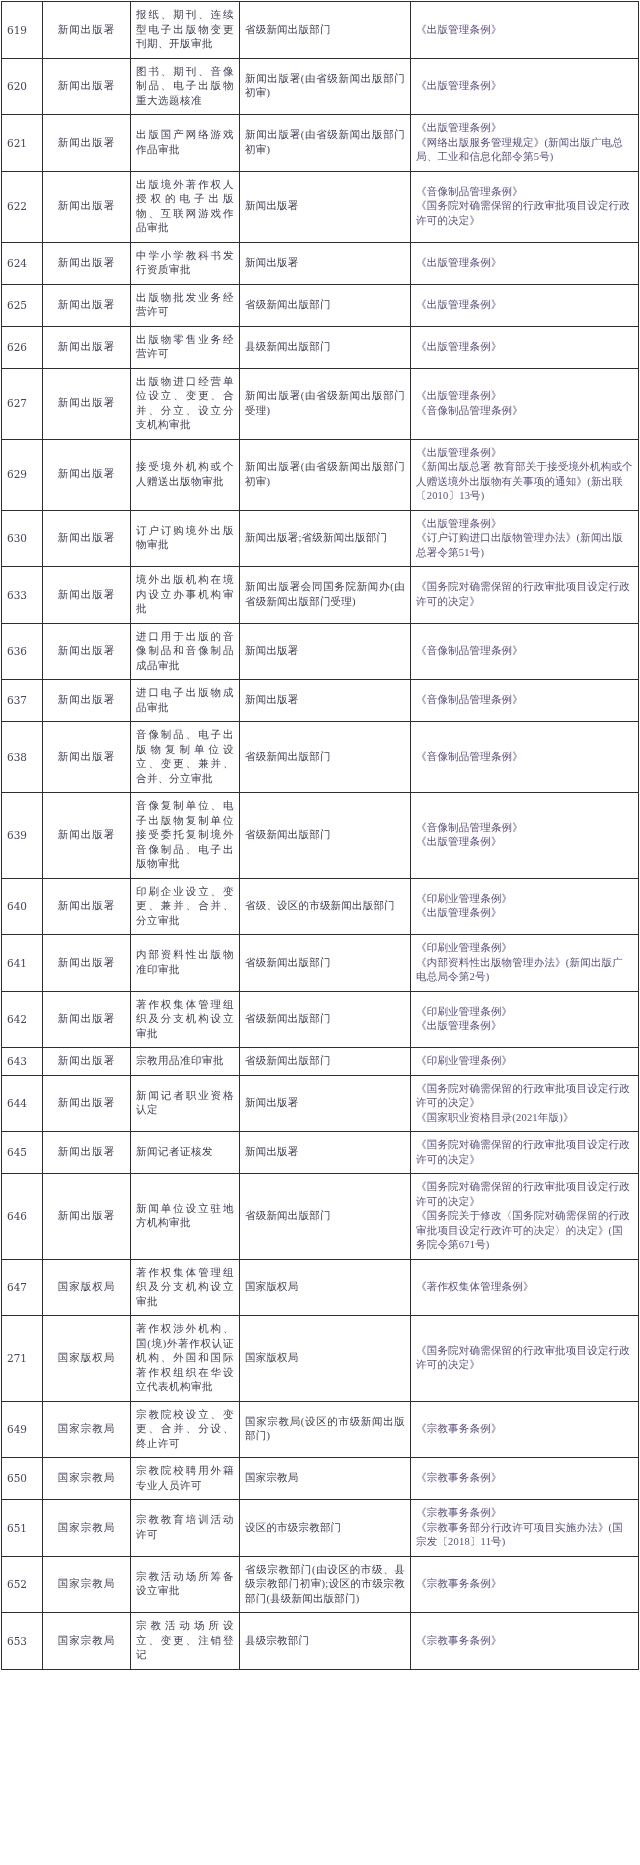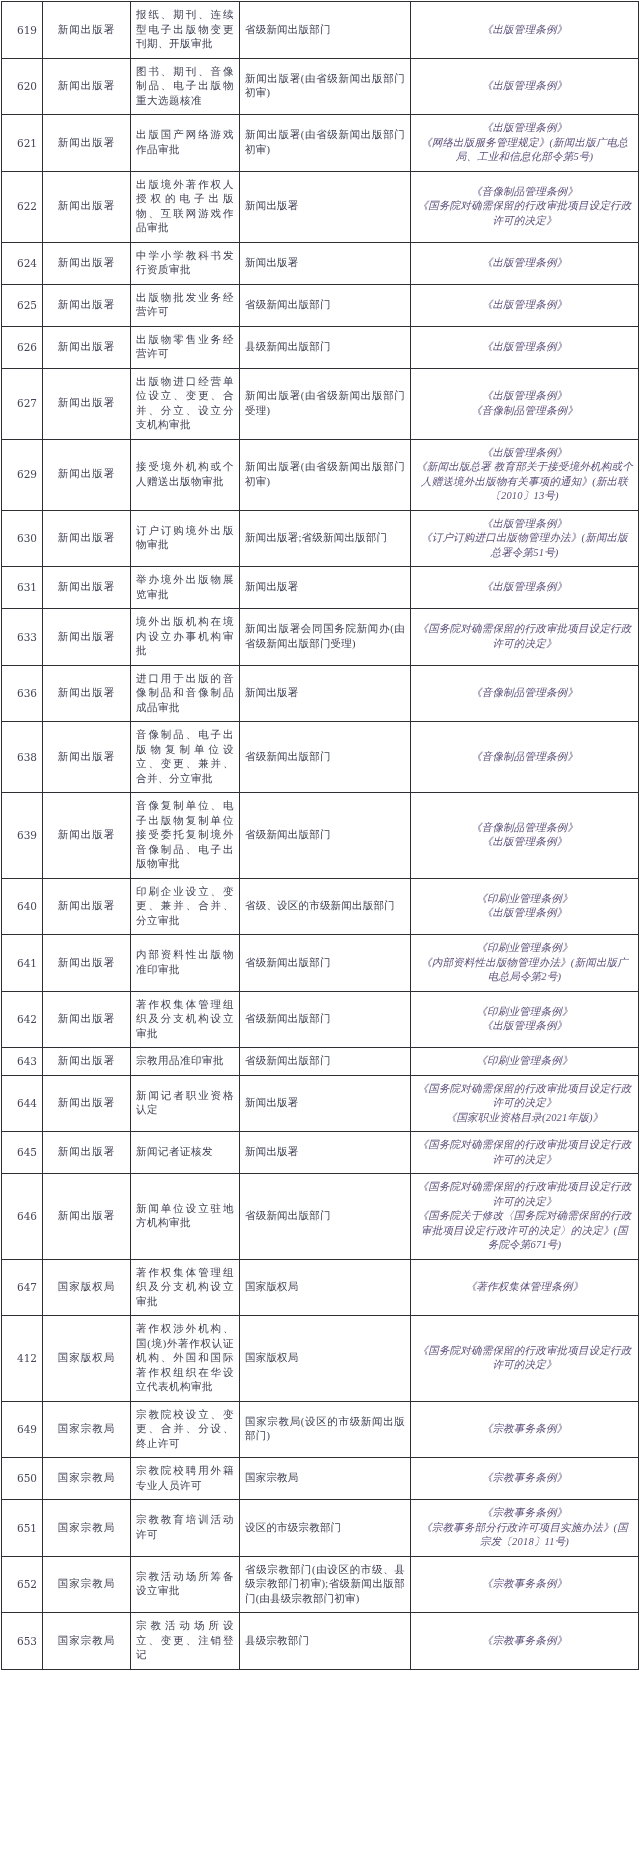--- a/index.html
+++ b/index.html
@@ -32,43 +32,42 @@
     word-break: break-all;
     overflow-wrap: anywhere;
   }
   col.c-num    { width: 41px; }
   col.c-dept   { width: 88px; }
   col.c-item   { width: 109px; }
   col.c-agency { width: 171px; }
   col.c-basis  { width: 228px; }
 
   td.col-num {
-    text-align: right;
+    text-align: left;
     color: #46465a;
     font-family: "DejaVu Serif", serif;
   }
   td.col-dept {
     text-align: center;
     letter-spacing: 1px;
   }
   td.col-item {
     text-align: justify;
     letter-spacing: 0.5px;
   }
   td.col-agency {
     text-align: justify;
     letter-spacing: 0.2px;
   }
   td.col-basis {
-    text-align: center;
+    text-align: left;
     white-space: pre-line;
     color: #5d4f7a;
     padding: 6px 4px;
     letter-spacing: 0.2px;
-    font-style: italic;
   }
 </style>
 </head>
 <body>
 
 <div class="page">
   <table class="approval-table">
     <colgroup>
       <col class="c-num">
       <col class="c-dept">
@@ -146,37 +145,37 @@
   </tr>
         <tr>
     <td class="col-num">630</td>
     <td class="col-dept">新闻出版署</td>
     <td class="col-item">订户订购境外出版物审批</td>
     <td class="col-agency">新闻出版署;省级新闻出版部门</td>
     <td class="col-basis">《出版管理条例》
 《订户订购进口出版物管理办法》(新闻出版总署令第51号)</td>
   </tr>
         <tr>
-    <td class="col-num">631</td>
-    <td class="col-dept">新闻出版署</td>
-    <td class="col-item">举办境外出版物展览审批</td>
-    <td class="col-agency">新闻出版署</td>
-    <td class="col-basis">《出版管理条例》</td>
-  </tr>
-        <tr>
     <td class="col-num">633</td>
     <td class="col-dept">新闻出版署</td>
     <td class="col-item">境外出版机构在境内设立办事机构审批</td>
     <td class="col-agency">新闻出版署会同国务院新闻办(由省级新闻出版部门受理)</td>
     <td class="col-basis">《国务院对确需保留的行政审批项目设定行政许可的决定》</td>
   </tr>
         <tr>
     <td class="col-num">636</td>
     <td class="col-dept">新闻出版署</td>
     <td class="col-item">进口用于出版的音像制品和音像制品成品审批</td>
+    <td class="col-agency">新闻出版署</td>
+    <td class="col-basis">《音像制品管理条例》</td>
+  </tr>
+        <tr>
+    <td class="col-num">637</td>
+    <td class="col-dept">新闻出版署</td>
+    <td class="col-item">进口电子出版物成品审批</td>
     <td class="col-agency">新闻出版署</td>
     <td class="col-basis">《音像制品管理条例》</td>
   </tr>
         <tr>
     <td class="col-num">638</td>
     <td class="col-dept">新闻出版署</td>
     <td class="col-item">音像制品、电子出版物复制单位设立、变更、兼并、合并、分立审批</td>
     <td class="col-agency">省级新闻出版部门</td>
     <td class="col-basis">《音像制品管理条例》</td>
   </tr>
@@ -243,21 +242,21 @@
 《国务院关于修改〈国务院对确需保留的行政审批项目设定行政许可的决定〉的决定》(国务院令第671号)</td>
   </tr>
         <tr>
     <td class="col-num">647</td>
     <td class="col-dept">国家版权局</td>
     <td class="col-item">著作权集体管理组织及分支机构设立审批</td>
     <td class="col-agency">国家版权局</td>
     <td class="col-basis">《著作权集体管理条例》</td>
   </tr>
         <tr>
-    <td class="col-num">412</td>
+    <td class="col-num">271</td>
     <td class="col-dept">国家版权局</td>
     <td class="col-item">著作权涉外机构、国(境)外著作权认证机构、外国和国际著作权组织在华设立代表机构审批</td>
     <td class="col-agency">国家版权局</td>
     <td class="col-basis">《国务院对确需保留的行政审批项目设定行政许可的决定》</td>
   </tr>
         <tr>
     <td class="col-num">649</td>
     <td class="col-dept">国家宗教局</td>
     <td class="col-item">宗教院校设立、变更、合并、分设、终止许可</td>
     <td class="col-agency">国家宗教局(设区的市级新闻出版部门)</td>
@@ -275,21 +274,21 @@
     <td class="col-dept">国家宗教局</td>
     <td class="col-item">宗教教育培训活动许可</td>
     <td class="col-agency">设区的市级宗教部门</td>
     <td class="col-basis">《宗教事务条例》
 《宗教事务部分行政许可项目实施办法》(国宗发〔2018〕11号)</td>
   </tr>
         <tr>
     <td class="col-num">652</td>
     <td class="col-dept">国家宗教局</td>
     <td class="col-item">宗教活动场所筹备设立审批</td>
-    <td class="col-agency">省级宗教部门(由设区的市级、县级宗教部门初审);省级新闻出版部门(由县级宗教部门初审)</td>
+    <td class="col-agency">省级宗教部门(由设区的市级、县级宗教部门初审);设区的市级宗教部门(县级新闻出版部门)</td>
     <td class="col-basis">《宗教事务条例》</td>
   </tr>
         <tr>
     <td class="col-num">653</td>
     <td class="col-dept">国家宗教局</td>
     <td class="col-item">宗教活动场所设立、变更、注销登记</td>
     <td class="col-agency">县级宗教部门</td>
     <td class="col-basis">《宗教事务条例》</td>
   </tr>
       </tbody>

